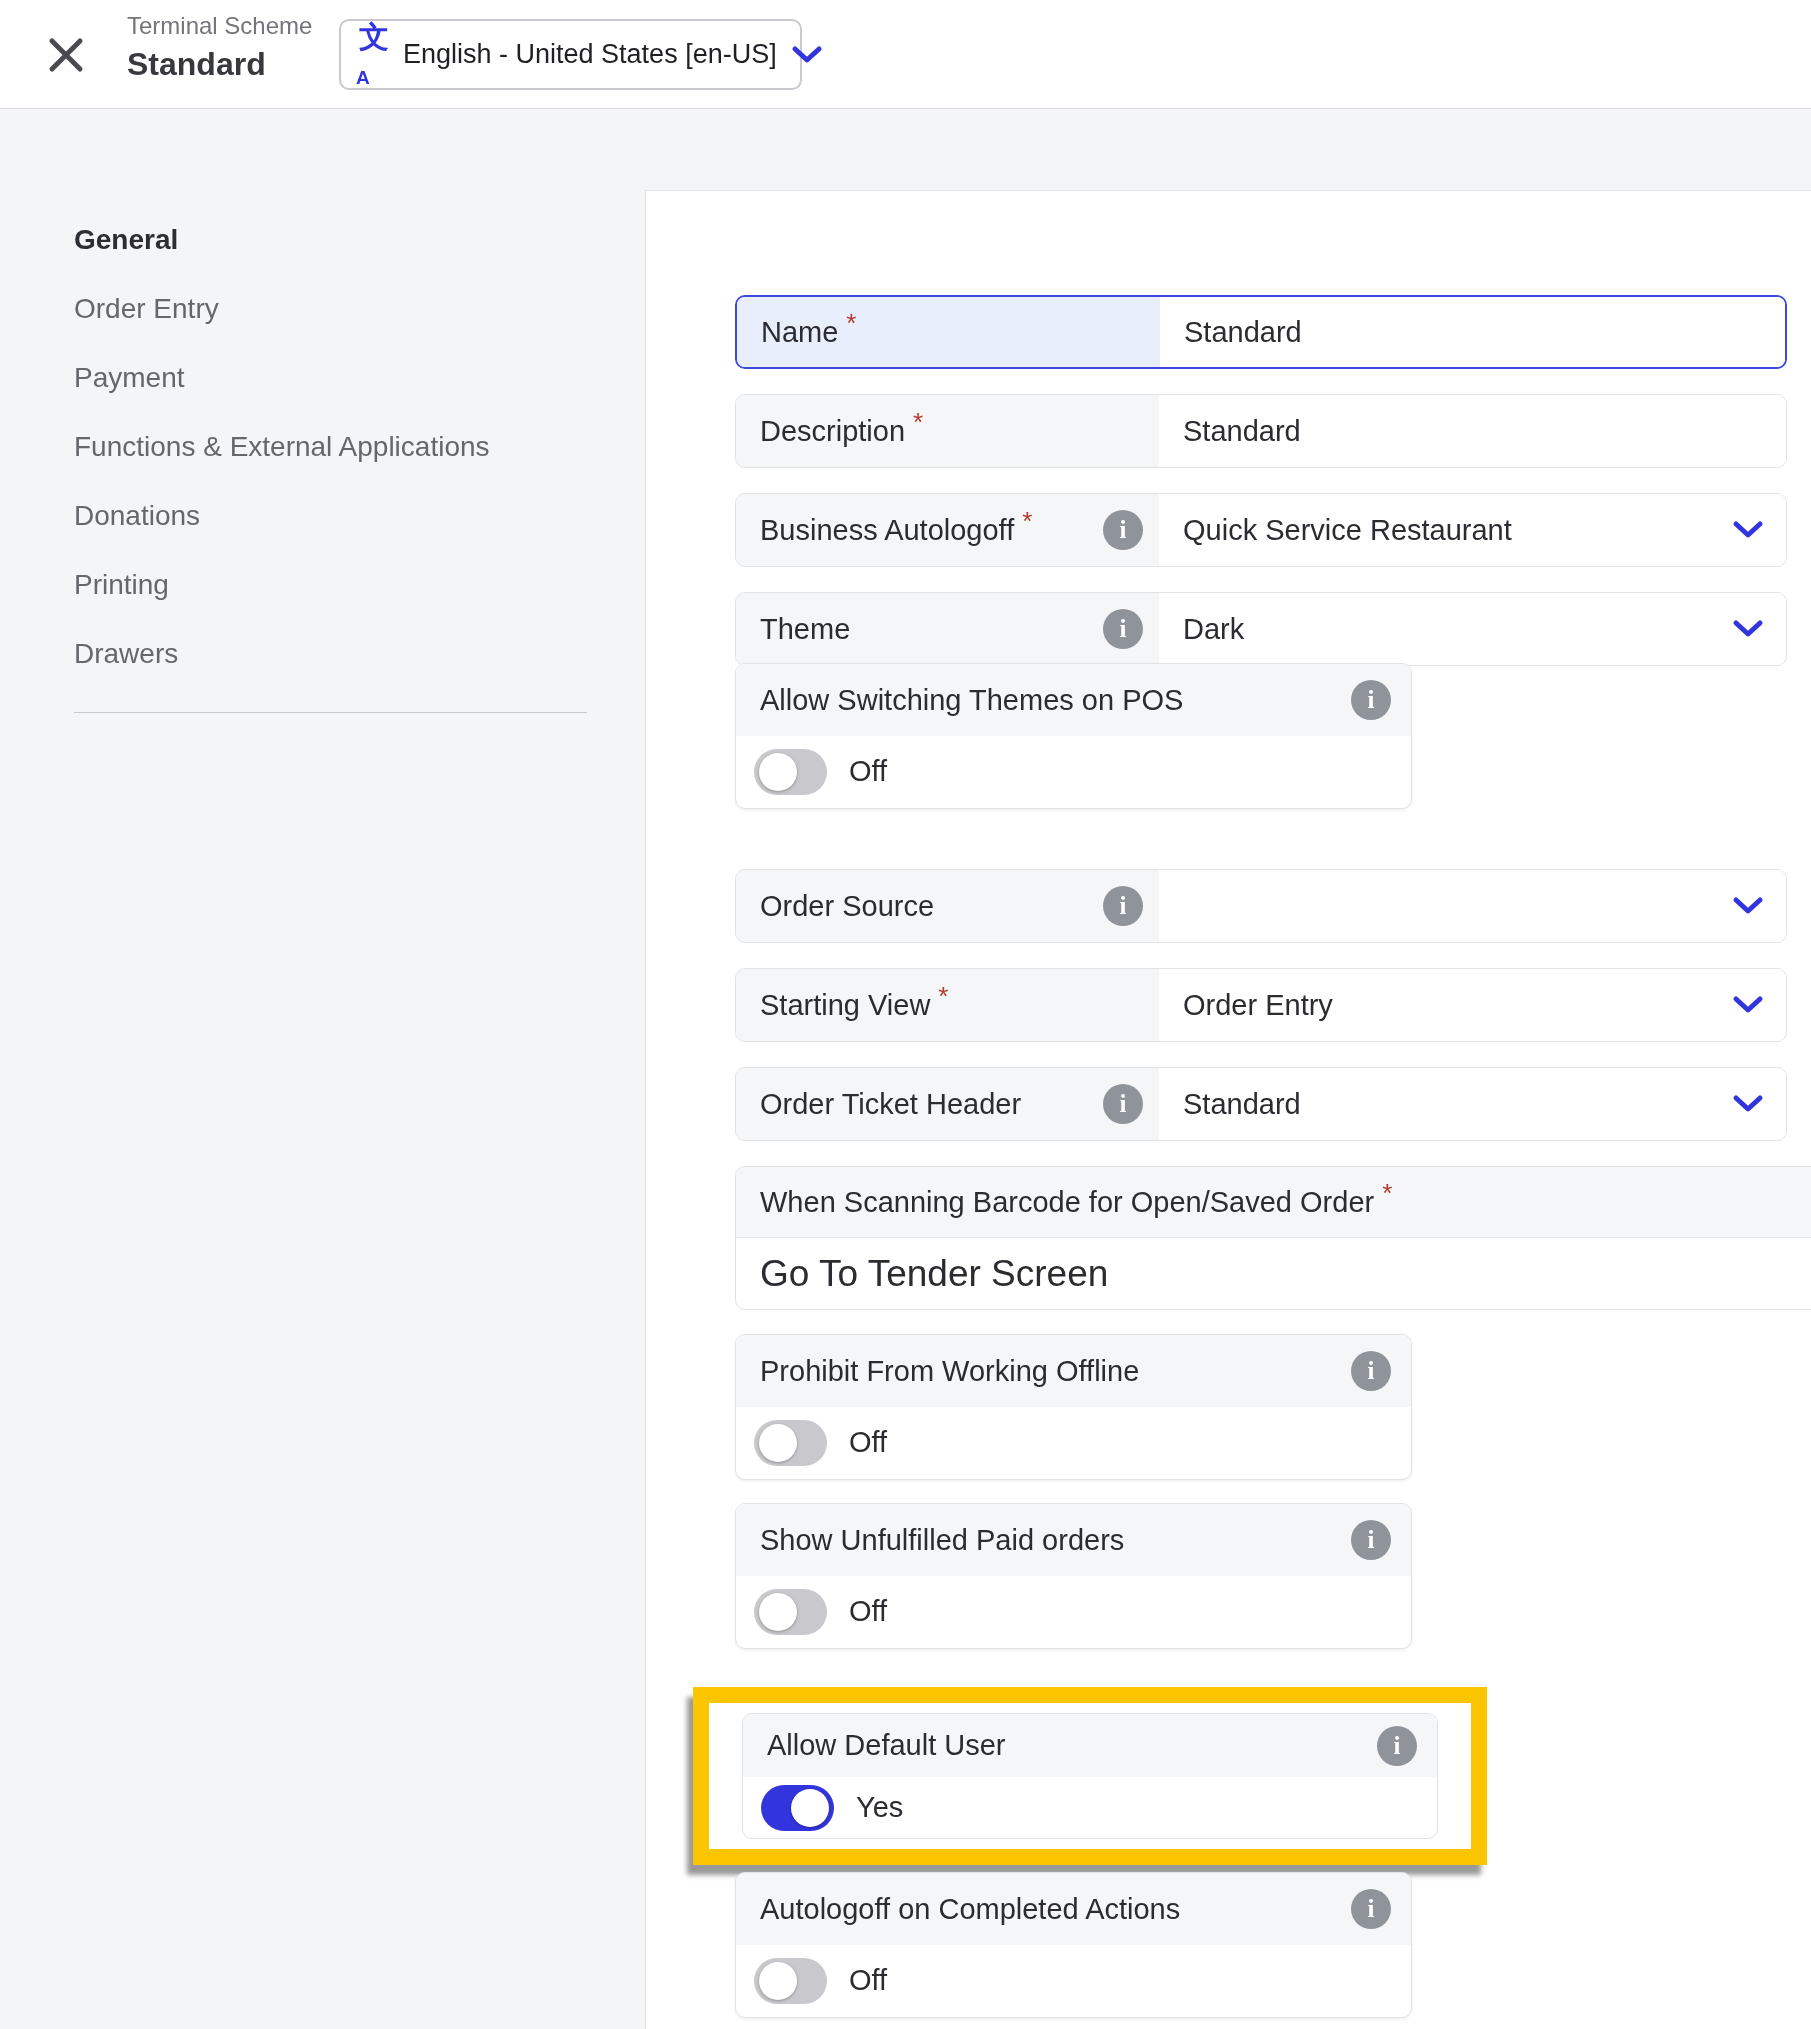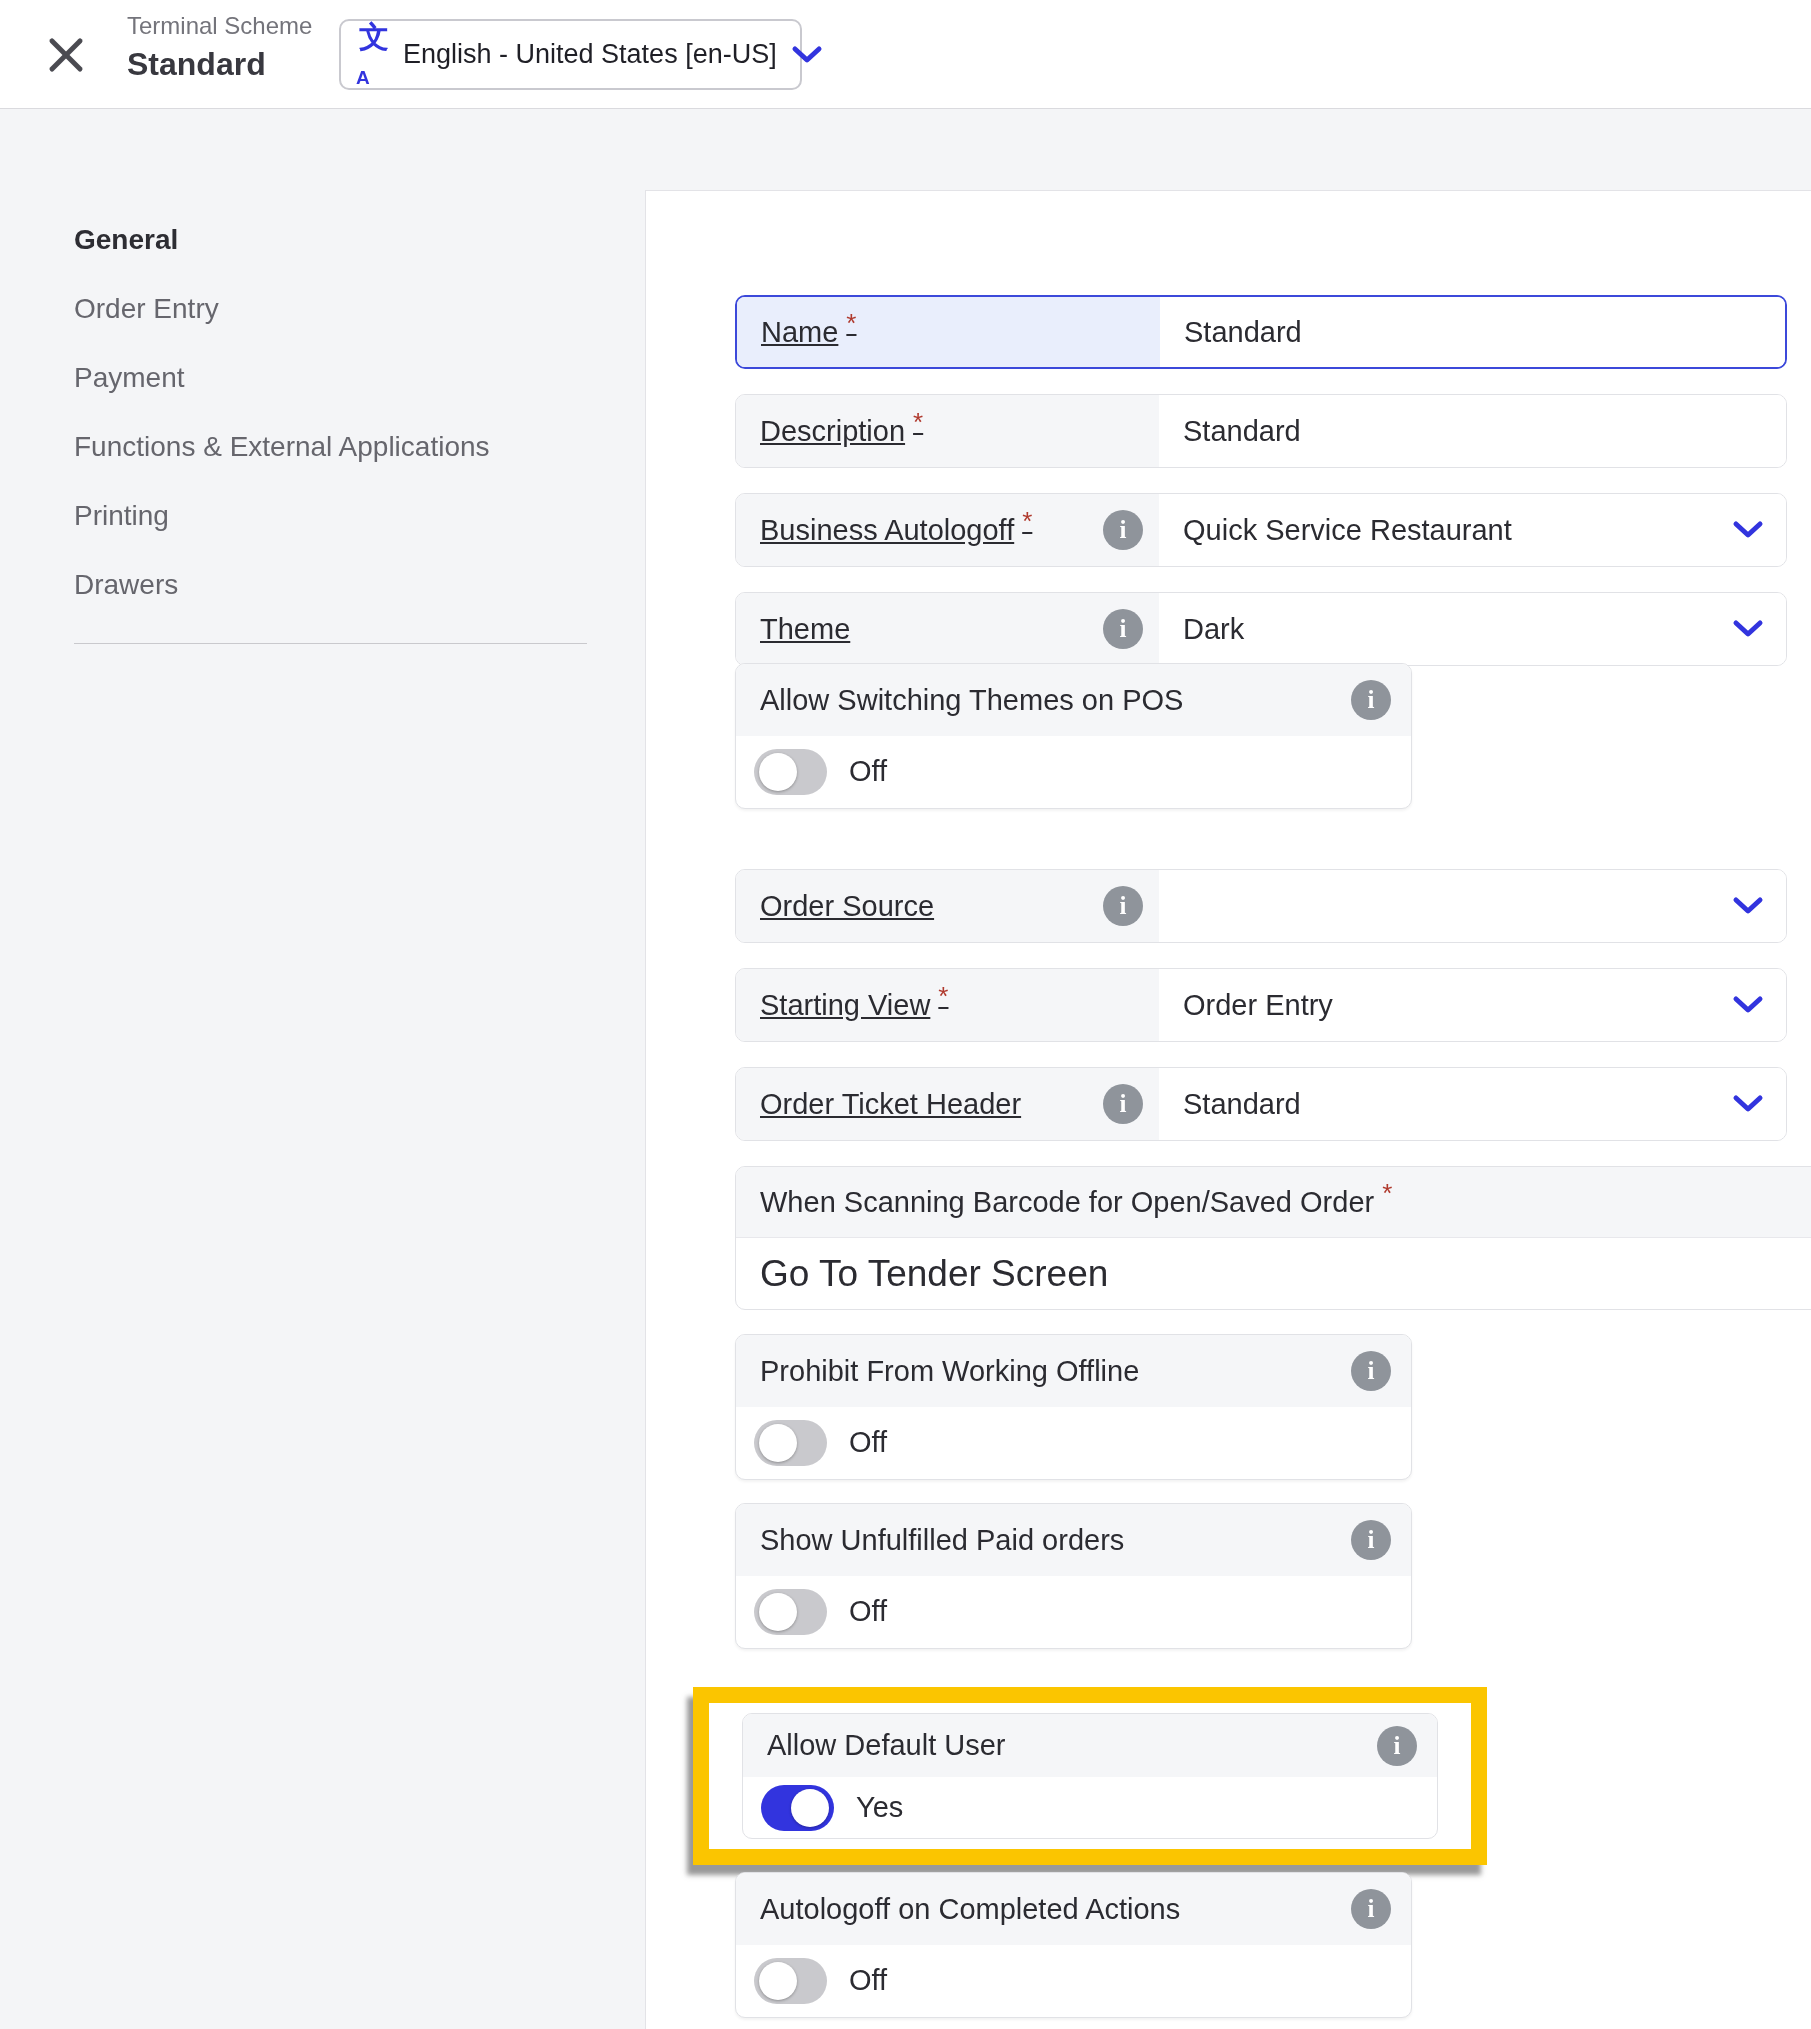--- a/index.html
+++ b/index.html
@@ -38,21 +38,21 @@
   .updated{font-style:italic; font-size:28px; color:#55555c; line-height:44px;}
 
   
   .panel{position:absolute; left:645px; top:190px; width:1167px; height:1839px;
        background:#fff; border-top:1px solid #e3e3e7; border-left:1px solid #e3e3e7;}
 
   .row{position:absolute; left:89px; width:1052px; height:74px;
        border:1px solid #e1e2e6; border-radius:10px; background:#fff;
        display:flex; overflow:hidden;}
   .row-label{width:423px; flex-shrink:0; background:#f5f6f8; position:relative;
-       display:flex; align-items:center; padding-left:24px; font-size:29px;text-decoration:underline;}
+       display:flex; align-items:center; padding-left:24px; font-size:29px;}
   .row-value{flex:1; position:relative; display:flex; align-items:center;
        padding:0 69px 0 24px; font-size:29px; background:#fff; cursor:pointer;}
   .row-value .chev{position:absolute; right:22px;}
   .row.focused{border:2px solid var(--focus);}
   .row.focused .row-label{background:var(--focus-bg);}
   .req{color:var(--red); font-size:26px; margin-left:8px; position:relative; top:-9px;}
   .info{position:absolute; right:16px; width:40px; height:40px; border-radius:50%;
        background:var(--info); color:#fff; display:flex; align-items:center;
        justify-content:center; font-family:"Liberation Serif", serif;
        font-size:25px; font-weight:bold; cursor:pointer;}
@@ -117,20 +117,21 @@
           </svg>
       </span>
     </div>
   </div>
 
   <div class="sidebar">
     <div class="nav-item active">General</div>
     <div class="nav-item">Order Entry</div>
     <div class="nav-item">Payment</div>
     <div class="nav-item">Functions &amp; External Applications</div>
+    <div class="nav-item">Donations</div>
     <div class="nav-item">Printing</div>
     <div class="nav-item">Drawers</div>
     <hr class="sidebar-divider">
   </div>
 
   <div class="panel">
 
     <div class="row focused" style="top:104px">
       <div class="row-label">
         <span>Name</span>

